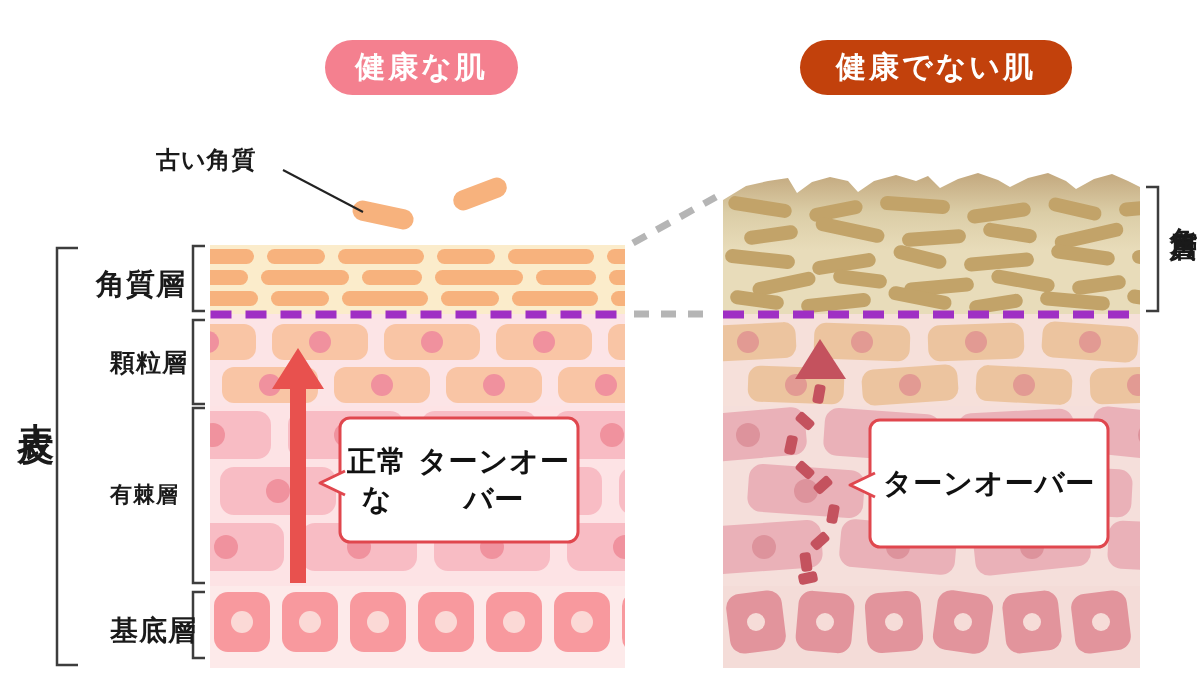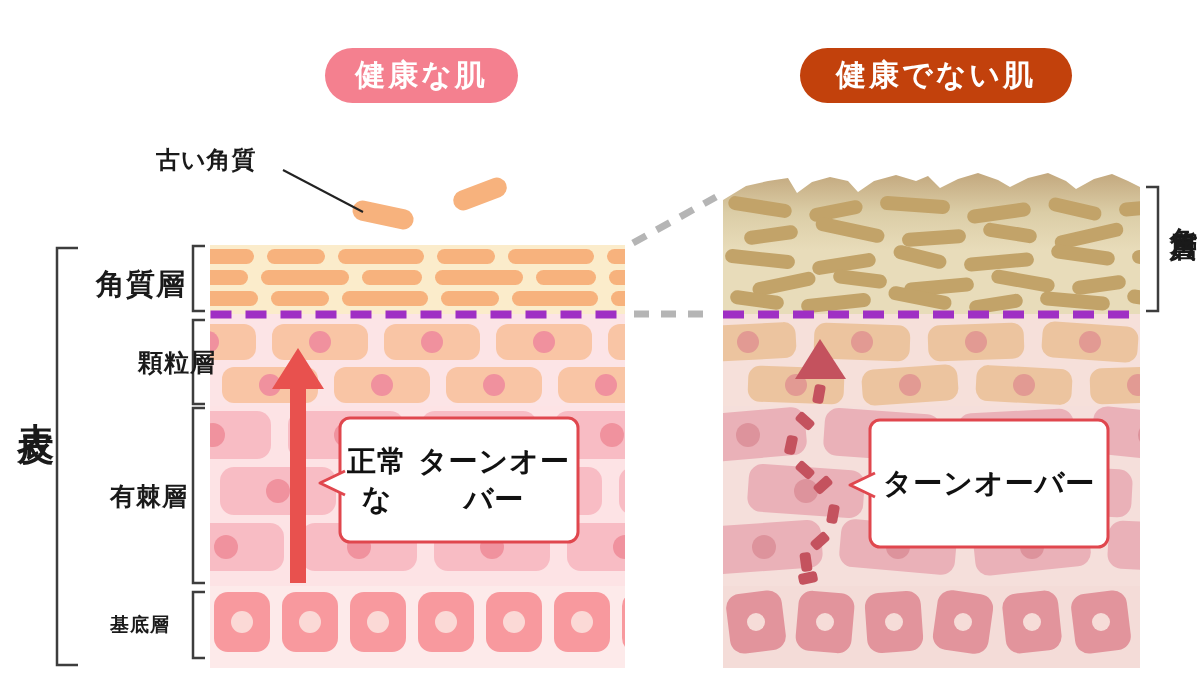--- a/index.html
+++ b/index.html
@@ -1,20 +1,20 @@
 <!DOCTYPE html>
 <html><head>
 <meta charset="utf-8">
 <style>
   html,body{margin:0;padding:0;background:#fff;}
   .stage{position:relative;width:1200px;height:684px;background:#ffffff;overflow:hidden;
          font-family:"Liberation Sans","DejaVu Sans",sans-serif;}
   #diagram{position:absolute;left:0;top:0;}
   .badge{position:absolute;height:55px;border-radius:28px;color:#fff;display:flex;
-         align-items:center;justify-content:center;font-size:30px;font-weight:600;letter-spacing:3px;margin-top:8px;}
+         align-items:center;justify-content:center;font-size:30px;font-weight:600;letter-spacing:3px;}
   .lbl{position:absolute;color:#1a1a1a;font-weight:600;letter-spacing:1px;white-space:nowrap;}
   .vert{writing-mode:vertical-rl;text-orientation:upright;letter-spacing:5px;}
   .bubble-text{position:absolute;display:flex;flex-direction:row;align-items:center;
          justify-content:center;text-align:center;color:#111;font-size:29px;font-weight:600;
          line-height:1.32;letter-spacing:1px;}
 </style>
 </head>
 <body>
 
 <div class="stage">
@@ -285,25 +285,25 @@
   </div>
 
   <div class="badge" style="left: 800px; top: 40px; width: 272px; background: #c2410c;">
     <span>健康でない肌</span>
   </div>
 
   <div class="lbl" style="left:156px;top:144px;font-size:24px;">古い角質</div>
 
   <div class="lbl" style="left:96px;top:265px;font-size:29px;">角質層</div>
 
-  <div class="lbl" style="left:110px;top:346px;font-size:25px;margin-left:28px;">顆粒層</div>
-
-  <div class="lbl" style="left:110px;top:480px;font-size:25px;font-family:Liberation Serif, serif;">有棘層</div>
-
-  <div class="lbl" style="left:110px;top:612px;font-size:19px;">基底層</div>
+  <div class="lbl" style="left:110px;top:346px;font-size:25px;">顆粒層</div>
+
+  <div class="lbl" style="left:110px;top:480px;font-size:22px;font-family:Liberation Serif, serif;">有棘層</div>
+
+  <div class="lbl" style="left:110px;top:612px;font-size:28px;">基底層</div>
 
   <div class="lbl vert" style="left:10px;top:393px;font-size:37px;">表皮</div>
 
   <div class="lbl vert" style="left:1164px;top:204px;font-size:28px;letter-spacing:4px;">角質層</div>
 
   <div class="bubble-text" style="left:342px;top:422px;width:234px;height:116px;">
     <span>正常な</span>
     <span>ターンオーバー</span>
   </div>
 

